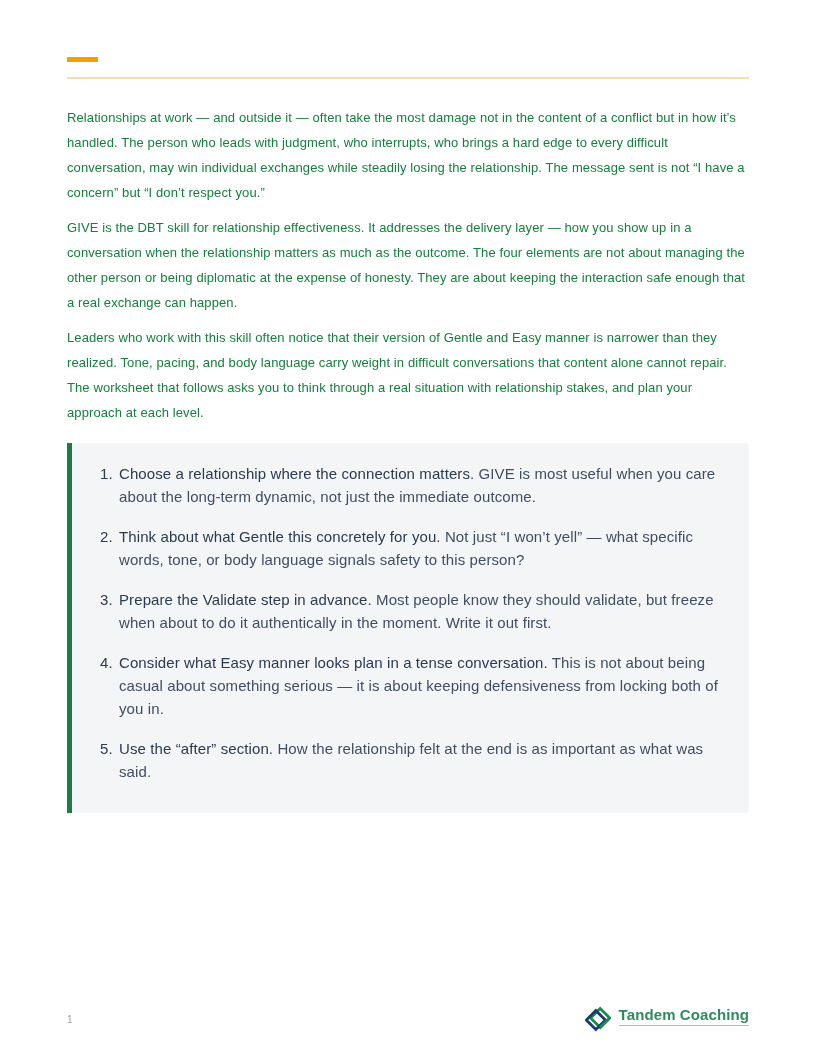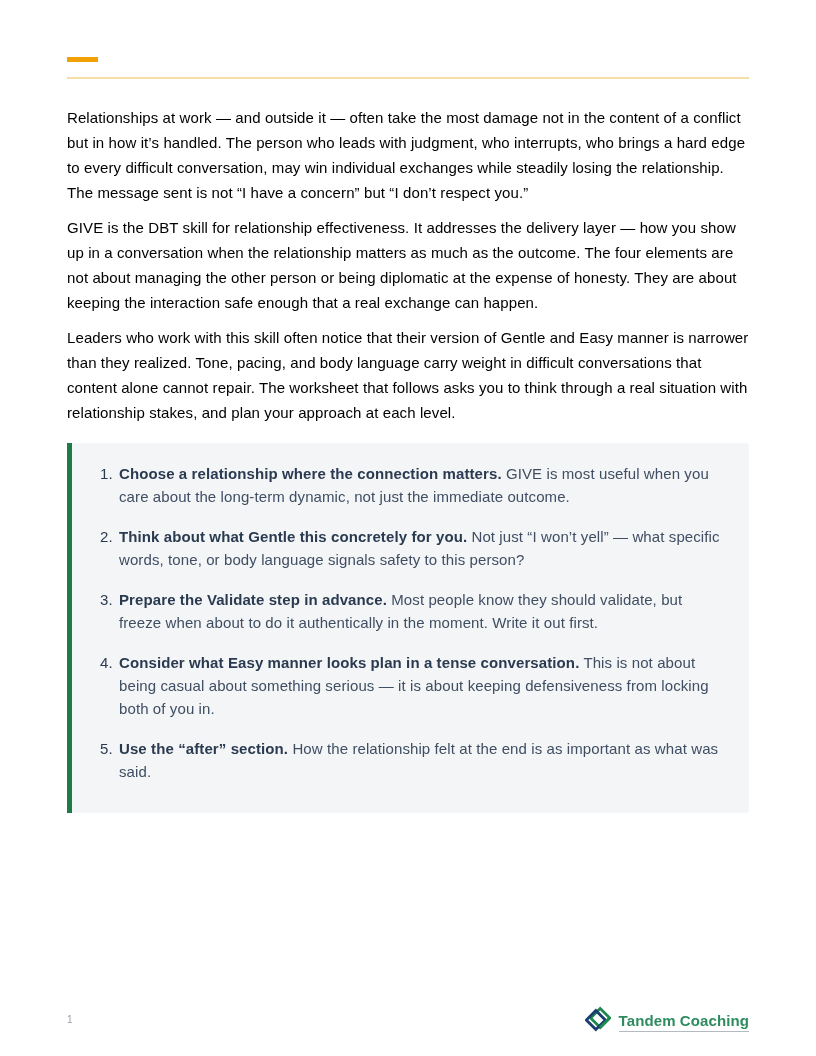--- a/index.html
+++ b/index.html
@@ -30,23 +30,23 @@
     color: #23384E;
   }
   .title-rule {
     height: 2px;
     background: #F6DFA6;
     margin-top: 8px;
     margin-bottom: 26px;
   }
   
   p.body-para {
-    font-size: 15px;
+    font-size: 13px;
     line-height: 25px;
-    color: #000000;
+    color: #15803d;
     margin-bottom: 10px;
     letter-spacing: 0.1px;
   }
   
   .callout {
     display: block;
     margin-top: 18px;
     background: #F4F5F6;
     border-left: 5px solid #1E7A46;
     border-radius: 0 4px 4px 0;
@@ -72,37 +72,37 @@
     padding-left: 2px;
     letter-spacing: 0.1px;
   }
   .callout ol li::marker {
     color: #2A3A50;
     font-size: 15px;
   }
   .callout ol li:last-child { margin-bottom: 4px; }
   .callout ol li strong {
     color: #2A3A50;
-    font-weight: 700;
+    font-weight: 400;
   }
   
   .footer {
     position: absolute;
     left: 67px; right: 67px; bottom: 24px;
     display: flex;
     justify-content: space-between;
     align-items: center;
   }
   .page-number {
     font-size: 10px;
     color: #9AA2AA;
   }
   .logo {
     display: flex;
-    align-items: flex-end;
+    align-items: flex-start;
     gap: 8px;
   }
   .logo .brand-name {
     font-size: 15px;
     font-weight: 700;
     color: #2E8B5F;
     letter-spacing: 0.1px;
     border-bottom: 1px solid #B4BAC1;
     padding-bottom: 2px;
   }

